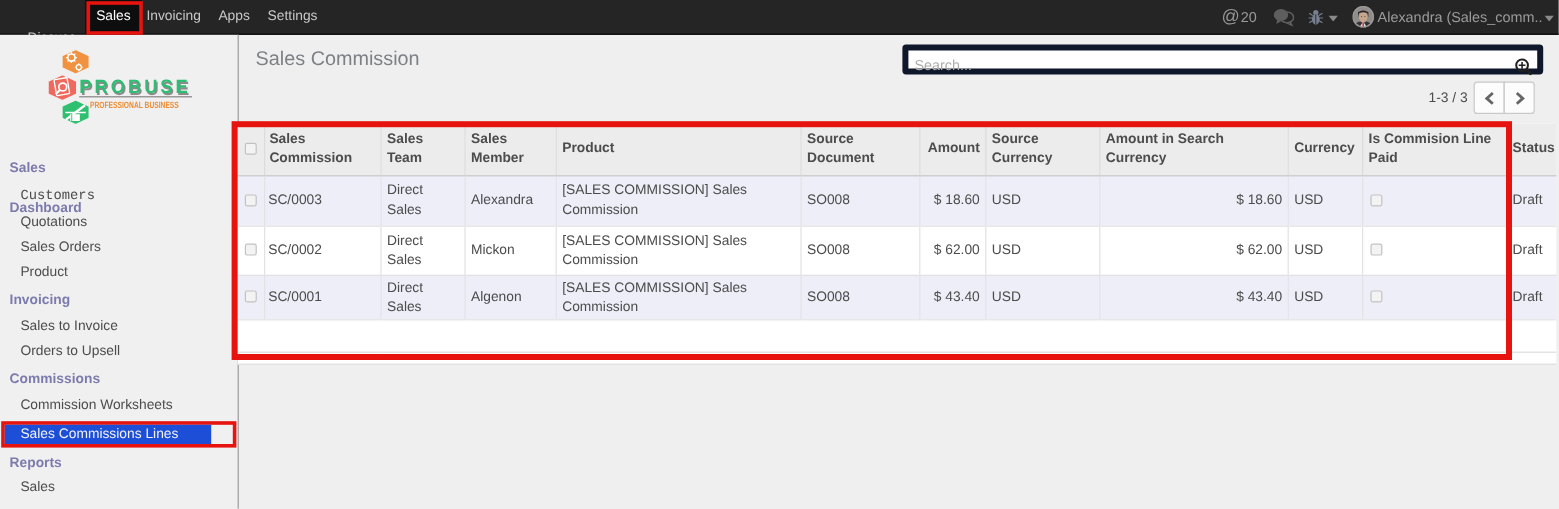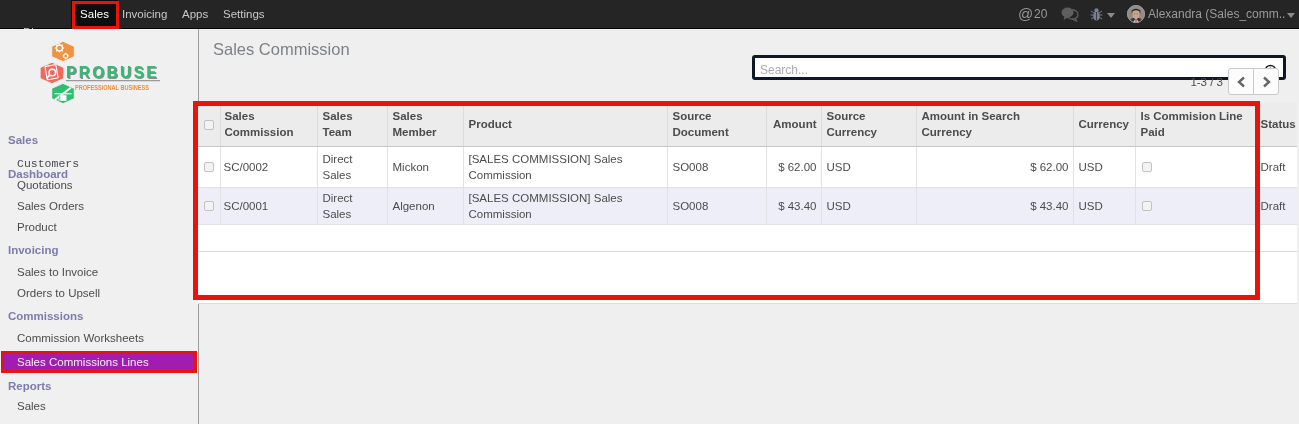--- a/index.html
+++ b/index.html
@@ -18,25 +18,25 @@
 .ticon { position:absolute; top:0; }
 #t-at { left:1018px; top:0px; font-size:15px; color:#969696; }
 #t-count { left:1034px; top:0px; font-size:12px; color:#9a9a9a; }
 #t-name { left:1148px; top:0px; font-size:12px; color:#9b9b9b; }
 
 
 #sidebar { position:absolute; left:0; top:29px; width:199px; height:395px; background:#f0f0f0; border-right:1px solid #9c9c9c; }
 .snav { position:absolute; font-size:11.5px; color:#4c4c4c; left:17px; line-height:14px; }
 .shead { position:absolute; font-size:11.5px; font-weight:bold; color:#7c7bad; left:8px; line-height:14px; }
 #redbox-side { position:absolute; left:1px; top:351px; width:196px; height:22px; border:3px solid #e6130e; z-index:50; }
-#sel-item { position:absolute; left:0; top:0; width:190px; height:16px; background:#a21caf; color:#f2f2f2; font-size:11.5px; line-height:16px; padding-left:13px; }
+#sel-item { position:absolute; left:0; top:0; width:172px; height:16px; background:#1d4ed8; color:#f2f2f2; font-size:11.5px; line-height:16px; padding-left:13px; }
 
 
 #title { position:absolute; left:213px; top:41px; font-size:16.5px; line-height:16px; color:#7d8186; }
-#search { position:absolute; left:752px; top:37px; width:534px; height:25px; background:#fff; border:3px solid #0f172a; border-radius:3px;margin-top:18px; }
+#search { position:absolute; left:752px; top:37px; width:534px; height:25px; background:#fff; border:5px solid #0f172a; border-radius:3px; }
 #search .ph { position:absolute; left:5px; top:5px; font-size:12px; color:#adadad; }
 #search svg { position:absolute; right:4px; top:6px; }
 #pagercnt { position:absolute; left:1150px; top:76px; width:73px; text-align:right; font-size:11.5px; color:#4c4c4c; }
 .pbtn { position:absolute; top:68px; width:26px; height:27px; background:#fcfcfc; border:1px solid #c9c9c9; text-align:center; }
 #pbtn-l { left:1228px; border-radius:3px 0 0 3px; }
 #pbtn-r { left:1253px; border-radius:0 3px 3px 0; }
 .pbtn svg { margin-top:7px; }
 
 
 #sheet { position:absolute; left:198px; top:103px; width:1099px; height:201px; background:#fff; border-bottom:1px solid #dcdcdc; }
@@ -206,20 +206,34 @@
   <th>Sales Member</th>
   <th>Product</th>
   <th>Source Document</th>
   <th class="num">Amount</th>
   <th>Source Currency</th>
   <th>Amount in Search Currency</th>
   <th>Currency</th>
   <th>Is Commision Line Paid</th>
   <th style="padding-left:3px;">Status</th>
 </tr>
+<tr class="odd" style="height:42px;">
+  <td><span class="cb"></span></td>
+  <td style="padding-left:3px;">SC/0003</td>
+  <td>Direct Sales</td>
+  <td>Alexandra</td>
+  <td>[SALES COMMISSION] Sales Commission</td>
+  <td>SO008</td>
+  <td class="num">$ 18.60</td>
+  <td>USD</td>
+  <td class="num">$ 18.60</td>
+  <td>USD</td>
+  <td><span class="cb" style="margin-left:1px;"></span></td>
+  <td style="padding-left:3px;">Draft</td>
+</tr>
 <tr style="height:41px;">
   <td><span class="cb"></span></td>
   <td style="padding-left:3px;">SC/0002</td>
   <td>Direct Sales</td>
   <td>Mickon</td>
   <td>[SALES COMMISSION] Sales Commission</td>
   <td>SO008</td>
   <td class="num">$ 62.00</td>
   <td>USD</td>
   <td class="num">$ 62.00</td>

